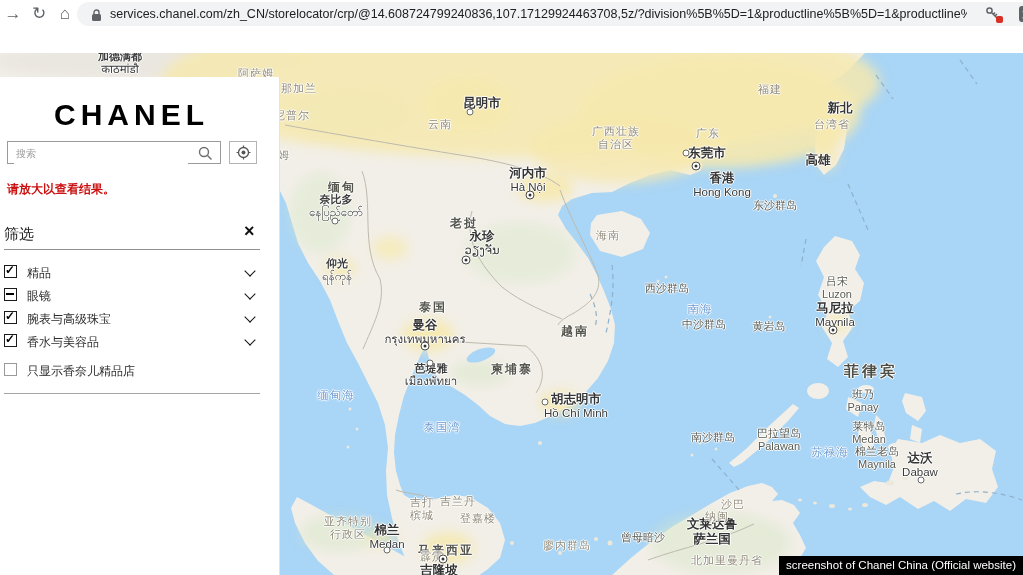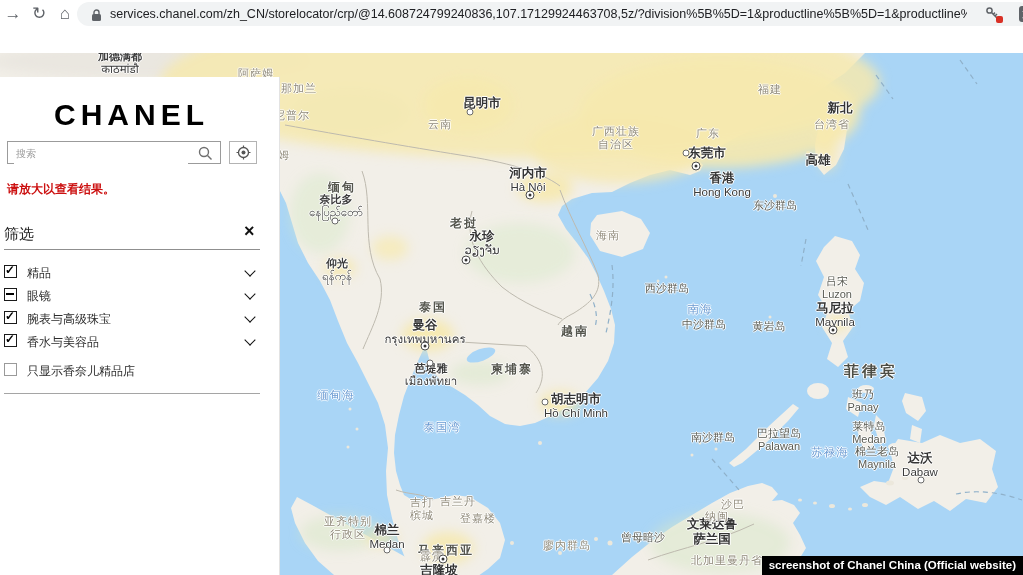--- a/index.html
+++ b/index.html
@@ -36,21 +36,21 @@
   .city{font-weight:700;font-size:11px;color:#3d3d3d;}
   .province{font-size:11px;color:#8f8979;letter-spacing:1px;}
   .island{font-size:11px;color:#595a52;}
   .island .sub{color:#595a52;}
   .sea{font-size:11.5px;color:#6899d2;letter-spacing:1px;}
   .marker{position:absolute;transform:translate(-50%,-50%);pointer-events:none;box-sizing:border-box;}
   .marker.capital{width:9px;height:9px;border:1.5px solid #4c4c4c;border-radius:50%;background:#fff;}
   .marker.capital::after{content:"";position:absolute;left:1.5px;top:1.5px;width:3px;height:3px;
                          background:#333;border-radius:50%;}
   .marker.town{width:7px;height:7px;border:1.5px solid #6b6b6b;border-radius:50%;background:#fff;}
-  .watermark{position:absolute;right:0;bottom:0;background:#000;color:#fff;font-weight:700;
+  .watermark{position:absolute;right:0;bottom:0;background:#000;color:#fff;font-weight:400;
              font-size:11.5px;padding:3px 7px 4px 7px;margin-left:16px;}
 
   
   .sidebar{position:absolute;left:0;top:77px;width:279px;height:498px;background:#fff;z-index:30;
            border-right:1px solid #e3e3e3;}
   .logo{position:absolute;left:0;top:21px;width:263px;text-align:center;font-size:30px;font-weight:700;
         letter-spacing:5px;color:#000;}
   .search-box{position:absolute;left:7px;top:64px;width:214px;height:23px;border:1px solid #9b9b9b;
               box-sizing:border-box;background:#fff;}
   .search-input{position:absolute;left:6px;top:1px;width:170px;height:19px;border:none;outline:none;

